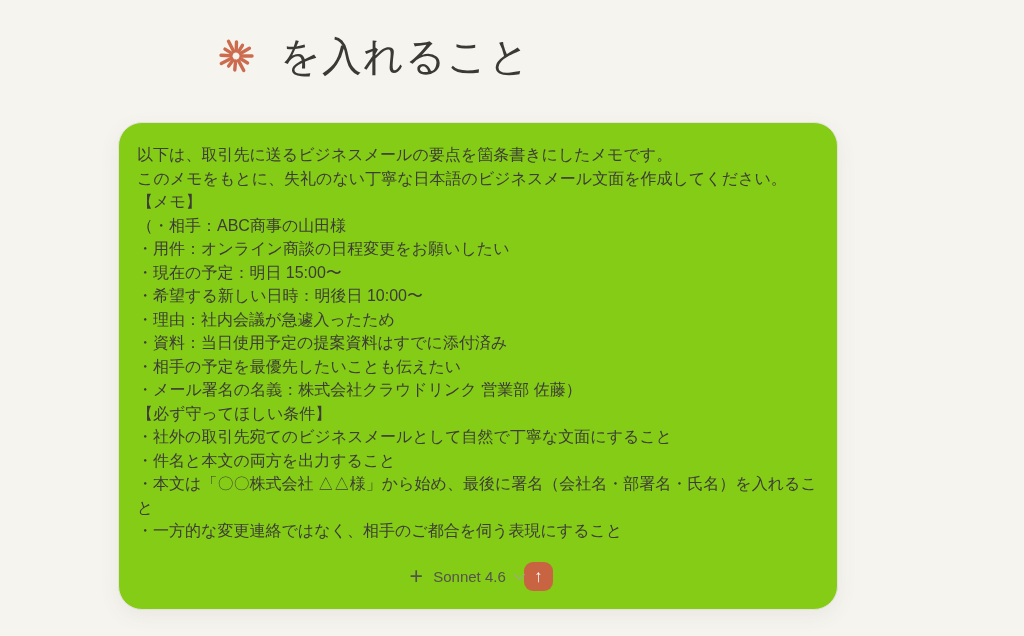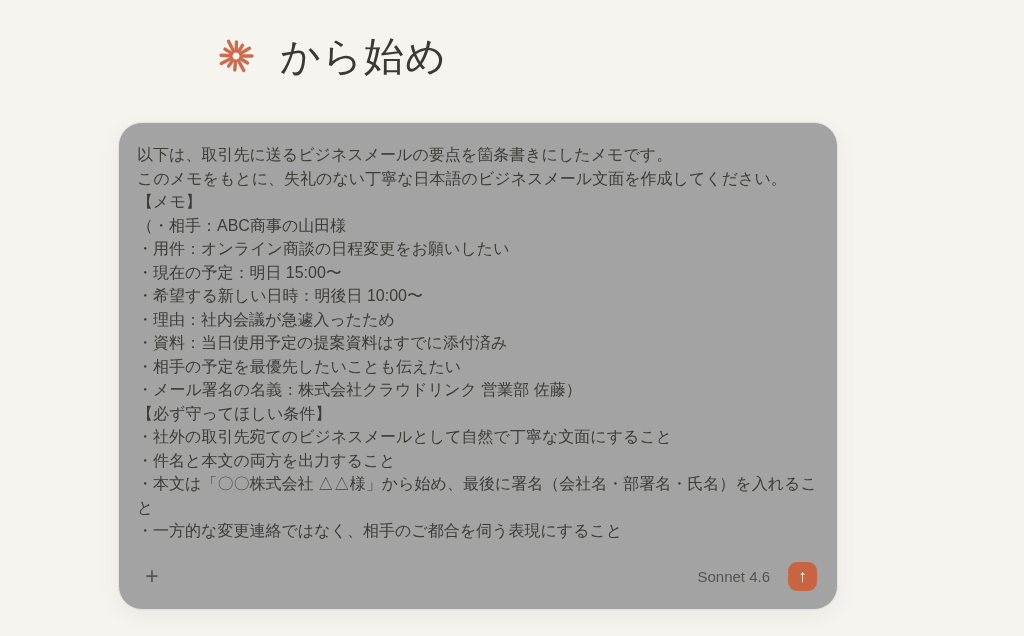--- a/index.html
+++ b/index.html
@@ -30,27 +30,28 @@
     color: #3a3933;
     letter-spacing: 1px;
     white-space: nowrap;
   }
 
   
   .composer {
     position: absolute;
     left: 118px; top: 122px;
     width: 720px; height: 488px;
-    background: #a3a3a3;
+    background: #84cc16;
     border: 1px solid #e4e2da;
     border-radius: 24px;
     box-shadow: 0 6px 20px rgba(90, 85, 70, 0.08);
     display: flex;
     flex-direction: column;
     padding: 20px 20px 18px 18px;
+    align-items: center;
   }
   .prompt-text {
     font-size: 16px;
     line-height: 23.5px;
     color: #3d3c37;
     white-space: pre-wrap;
     word-break: break-word;
     outline: none;
     flex: 1 1 auto;
     overflow: hidden;
@@ -127,21 +128,21 @@
       <line x1="23" y1="18" x2="30.5" y2="18" transform="rotate(126 18 18)"></line>
       <line x1="23" y1="18" x2="34.5" y2="18" transform="rotate(153 18 18)"></line>
       <line x1="23" y1="18" x2="33" y2="18" transform="rotate(183 18 18)"></line>
       <line x1="23" y1="18" x2="31" y2="18" transform="rotate(212 18 18)"></line>
       <line x1="23" y1="18" x2="34.5" y2="18" transform="rotate(243 18 18)"></line>
       <line x1="23" y1="18" x2="32" y2="18" transform="rotate(272 18 18)"></line>
       <line x1="23" y1="18" x2="30.5" y2="18" transform="rotate(301 18 18)"></line>
       <line x1="23" y1="18" x2="33.5" y2="18" transform="rotate(330 18 18)"></line>
     </g>
   </svg>
-  <h1 class="greeting-title">から始め</h1>
+  <h1 class="greeting-title">を入れること</h1>
 </div>
 
 <div class="composer">
   <div class="prompt-text" role="textbox" aria-multiline="true">以下は、取引先に送るビジネスメールの要点を箇条書きにしたメモです。
 このメモをもとに、失礼のない丁寧な日本語のビジネスメール文面を作成してください。
 【メモ】
 （・相手：ABC商事の山田様
 ・用件：オンライン商談の日程変更をお願いしたい
 ・現在の予定：明日 15:00〜
 ・希望する新しい日時：明後日 10:00〜

